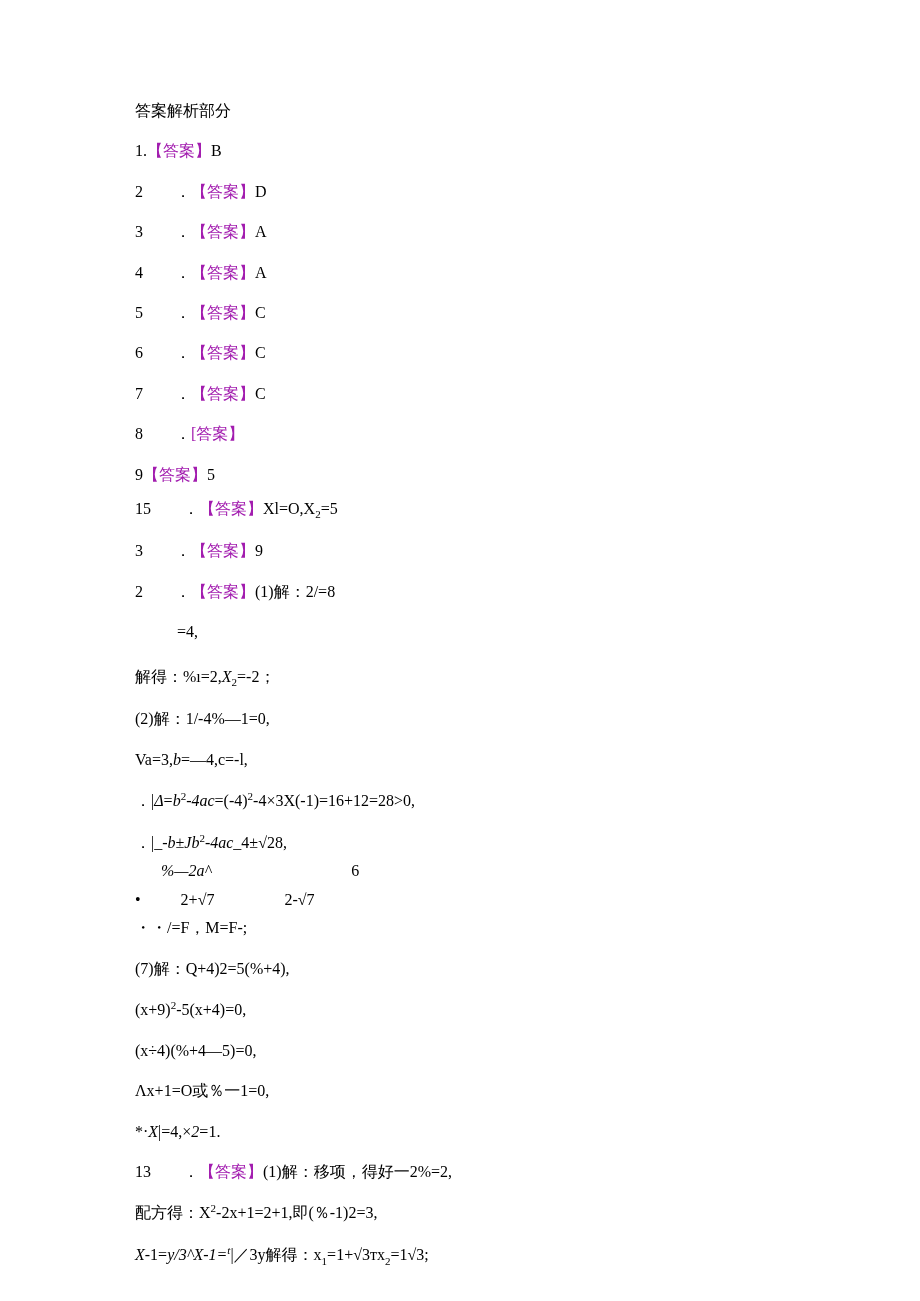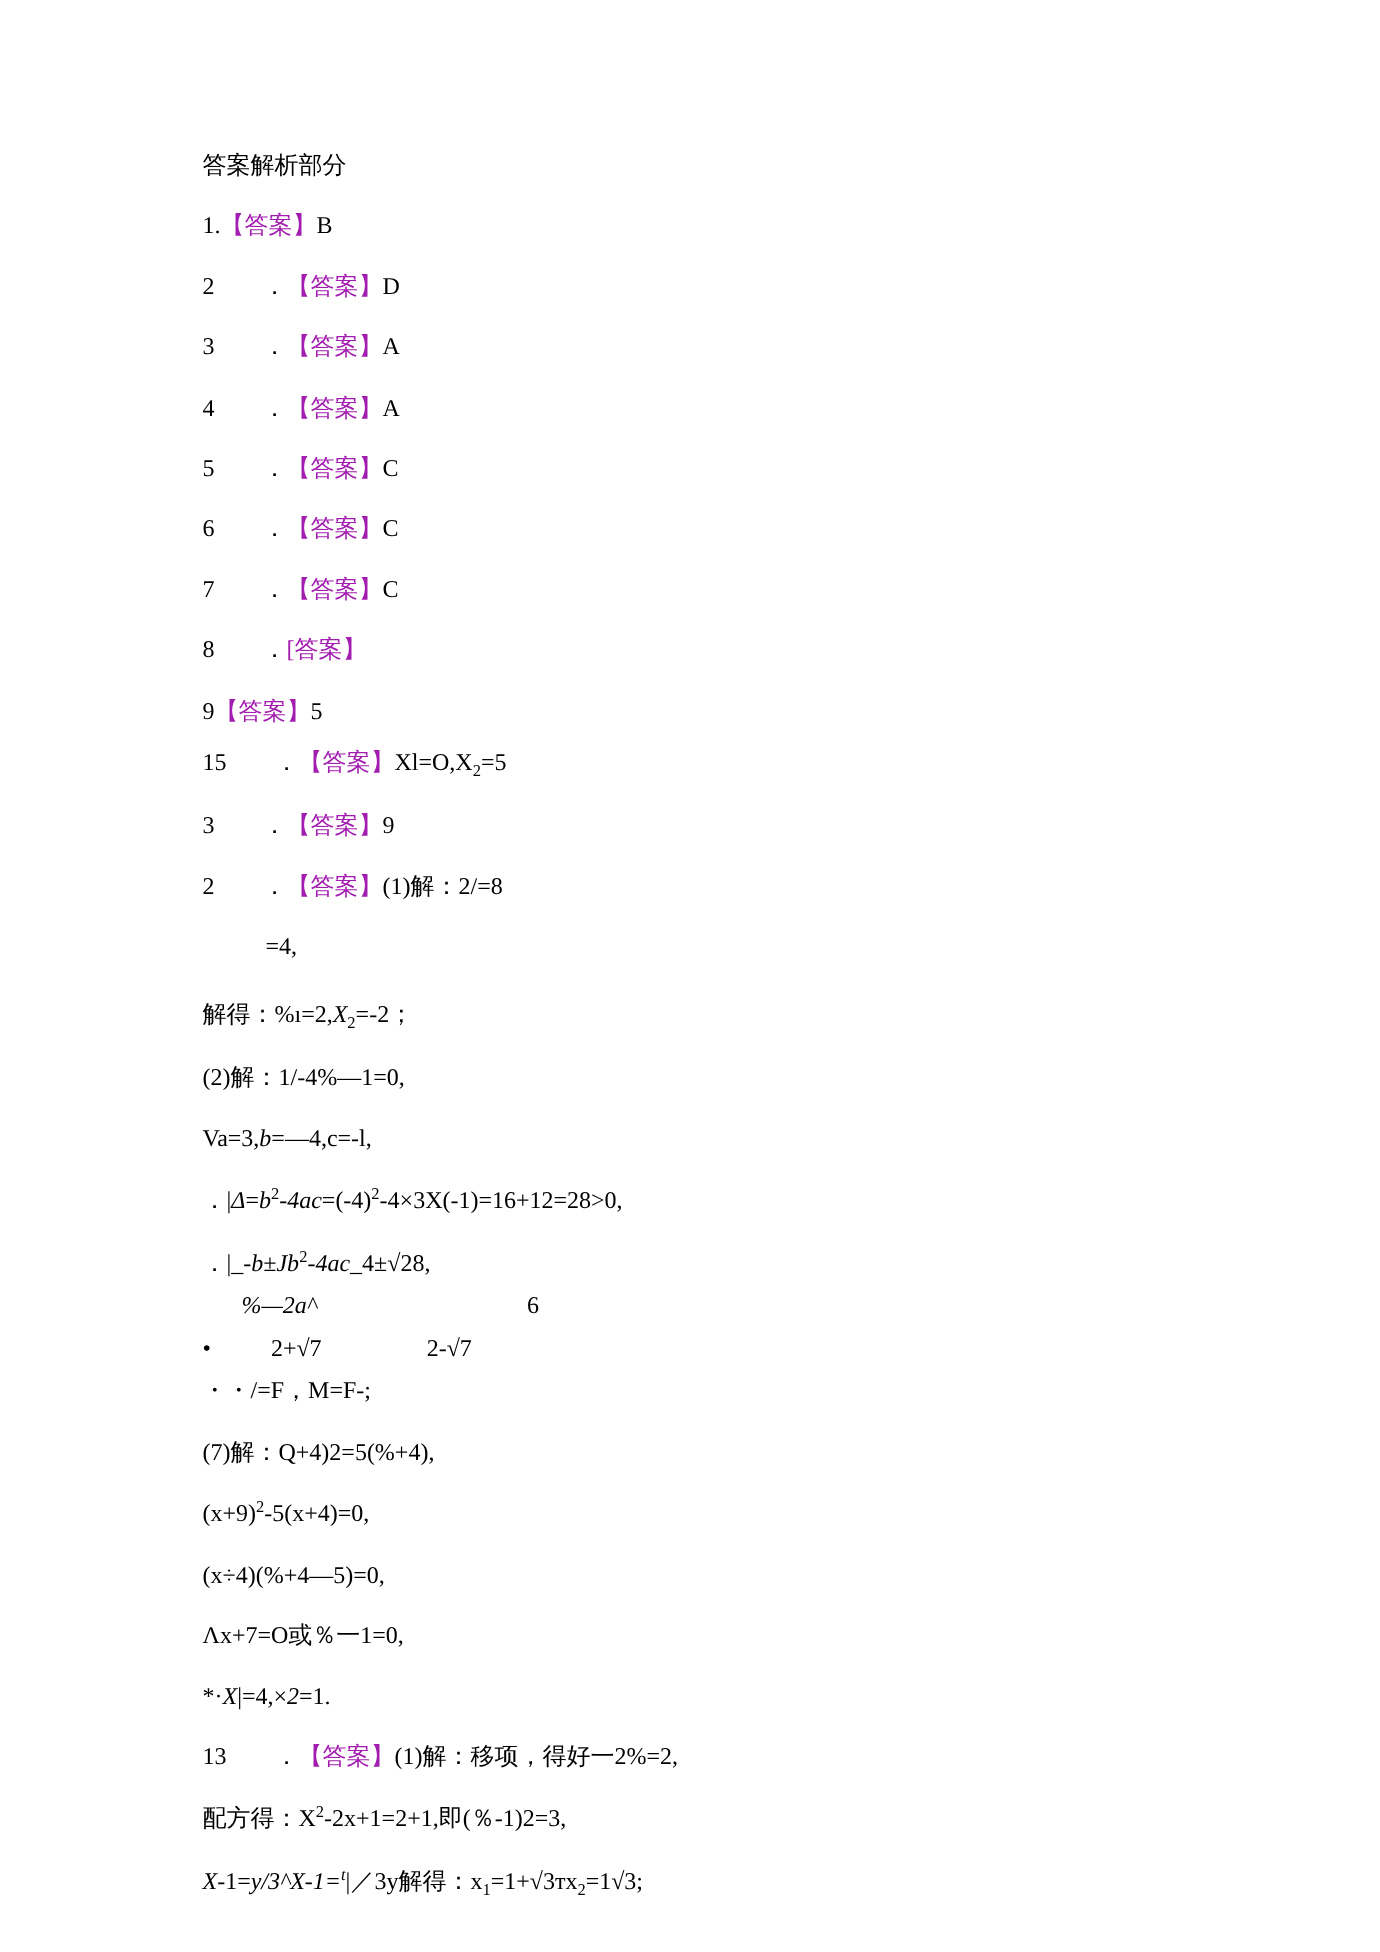--- a/index.html
+++ b/index.html
@@ -111,21 +111,21 @@
 <div class="line" style="margin-top:4px;">・・/=F，M=F-;</div>
 
 <div class="line">(7)解：Q+4)2=5(%+4),</div>
 
 <div class="line">
   <span>(x+9)</span><span class="sup">2</span><span>-5(x+4)=0,</span>
 </div>
 
 <div class="line">(x÷4)(%+4—5)=0,</div>
 
-<div class="line">Λx+7=O或％一1=0,</div>
+<div class="line">Λx+1=O或％一1=0,</div>
 
 <div class="line">
   <span>*·</span><span class="ital">X</span><span>|=4,×</span><span class="ital">2</span><span>=1.</span>
 </div>
 
 <div class="line">
   <span>13</span><span class="num-gap"></span><span>．</span><span class="blue">【<span>答案</span>】</span><span>(1)解：移项，得好一2%=2,</span>
 </div>
 
 <div class="line">

